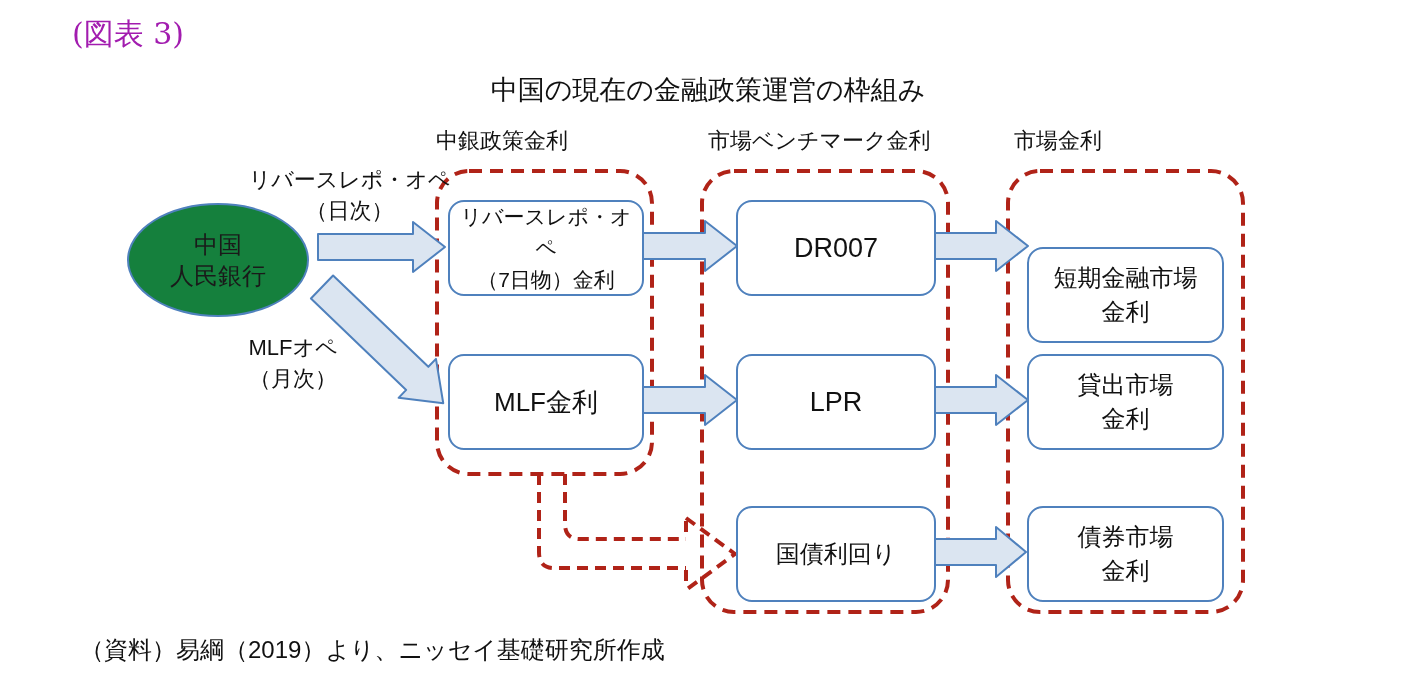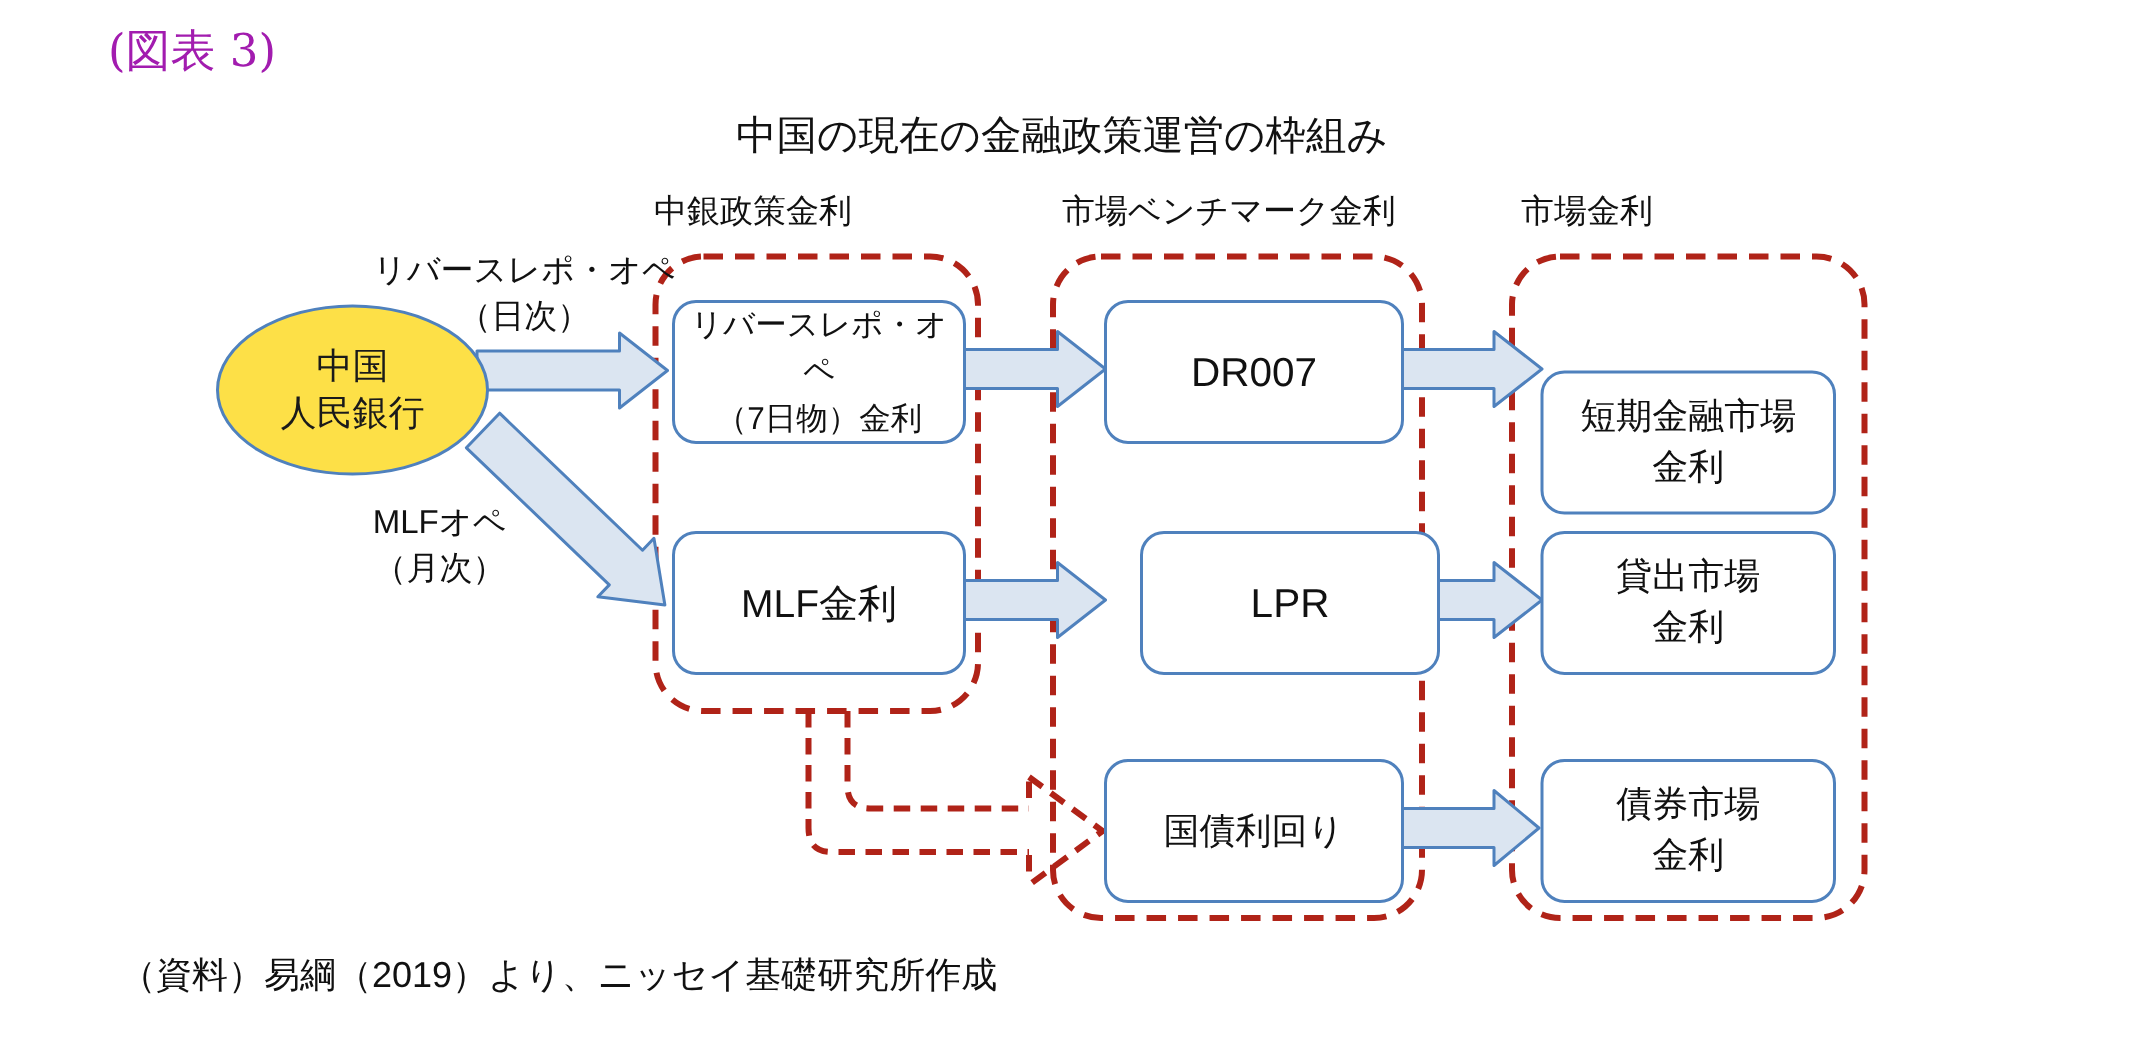--- a/index.html
+++ b/index.html
@@ -8,37 +8,37 @@
     font-family:"Liberation Sans","DejaVu Sans",sans-serif;color:#1a1a1a;
   }
   .abs{position:absolute;}
   .fig-label{left:72px;top:14px;font-family:"DejaVu Serif","Liberation Serif",serif;font-size:30px;color:#a21caf;}
   .title{left:398px;top:72px;width:620px;text-align:center;font-size:27px;color:#111;}
   .col-header{top:126px;text-align:left;font-size:22px;color:#111;}
   .h1{left:436px;width:220px;}
   .h2{left:708px;width:260px;}
   .h3{left:1014px;width:220px;}
   .ellipse{
-    left:144px;top:203px;width:178px;height:110px;
-    border:2px solid #4f81bd;border-radius:50%;background:#fde047;
+    left:127px;top:203px;width:178px;height:110px;
+    border:2px solid #4f81bd;border-radius:50%;background:#15803d;
     display:flex;align-items:center;justify-content:center;text-align:center;
     font-size:24px;line-height:1.3;white-space:pre-line;
   }
   .flow-label{text-align:center;font-size:22px;line-height:1.4;white-space:pre-line;color:#111;}
   .lbl-rr{left:247px;top:165px;width:205px;}
   .lbl-mlf{left:193px;top:333px;width:200px;}
   .node{
     border:2px solid #4f81bd;border-radius:16px;background:#fff;
     display:flex;align-items:center;justify-content:center;text-align:center;
     white-space:pre-line;color:#111;
   }
   .b1{left:448px;top:200px;width:192px;height:92px;font-size:21px;line-height:1.5;}
   .b2{left:448px;top:354px;width:192px;height:92px;font-size:26px;}
   .b3{left:736px;top:200px;width:196px;height:92px;font-size:27px;}
-  .b4{left:736px;top:354px;width:196px;height:92px;font-size:27px;margin-left:24px;}
+  .b4{left:736px;top:354px;width:196px;height:92px;font-size:27px;}
   .b5{left:736px;top:506px;width:196px;height:92px;font-size:24px;}
   .b6{left:1027px;top:200px;width:193px;height:92px;font-size:24px;line-height:1.4;margin-top:47px;}
   .b7{left:1027px;top:354px;width:193px;height:92px;font-size:24px;line-height:1.4;}
   .b8{left:1027px;top:506px;width:193px;height:92px;font-size:24px;line-height:1.4;}
   .footer{left:80px;top:634px;font-size:24px;color:#111;}
   svg.layer{position:absolute;left:0;top:0;}
   .grp{fill:none;stroke:#b02318;stroke-width:4;stroke-dasharray:13 8;}
   .barrow{fill:#dbe5f1;stroke:#4f81bd;stroke-width:2;stroke-linejoin:round;}
   .rdash{fill:none;stroke:#b02318;stroke-width:4;stroke-dasharray:11 7;stroke-linejoin:round;}
 </style>

